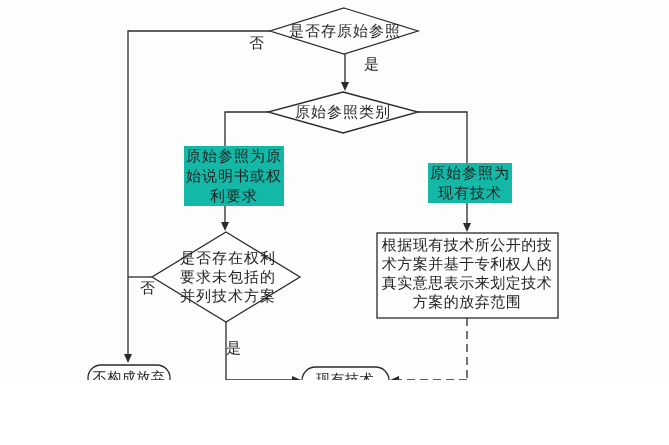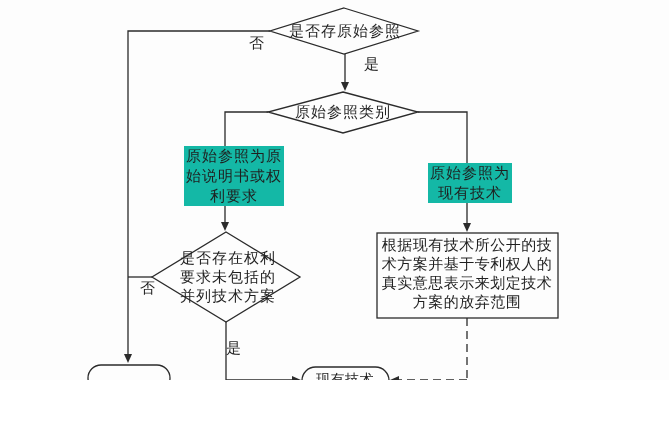--- a/index.html
+++ b/index.html
@@ -105,16 +105,17 @@
 
   <div class="lbl nowrap" style="left:148px; top:288px;">否</div>
 
   <div class="lbl nowrap" style="left:234px; top:348px;">是</div>
 
   <div class="lbl small tight" style="left:467px; top:274px; width:175px;">根据现有技术所公开的技
 术方案并基于专利权人的
 真实意思表示来划定技术
 方案的放弃范围</div>
 
+  <div class="lbl nowrap small" style="left:129px; top:378px; font-size:14px;">不构成放弃</div>
 
   <div class="lbl nowrap small" style="left:345px; top:380px; font-size:14px;">现有技术</div>
 
 </div>
 
 </body></html>

